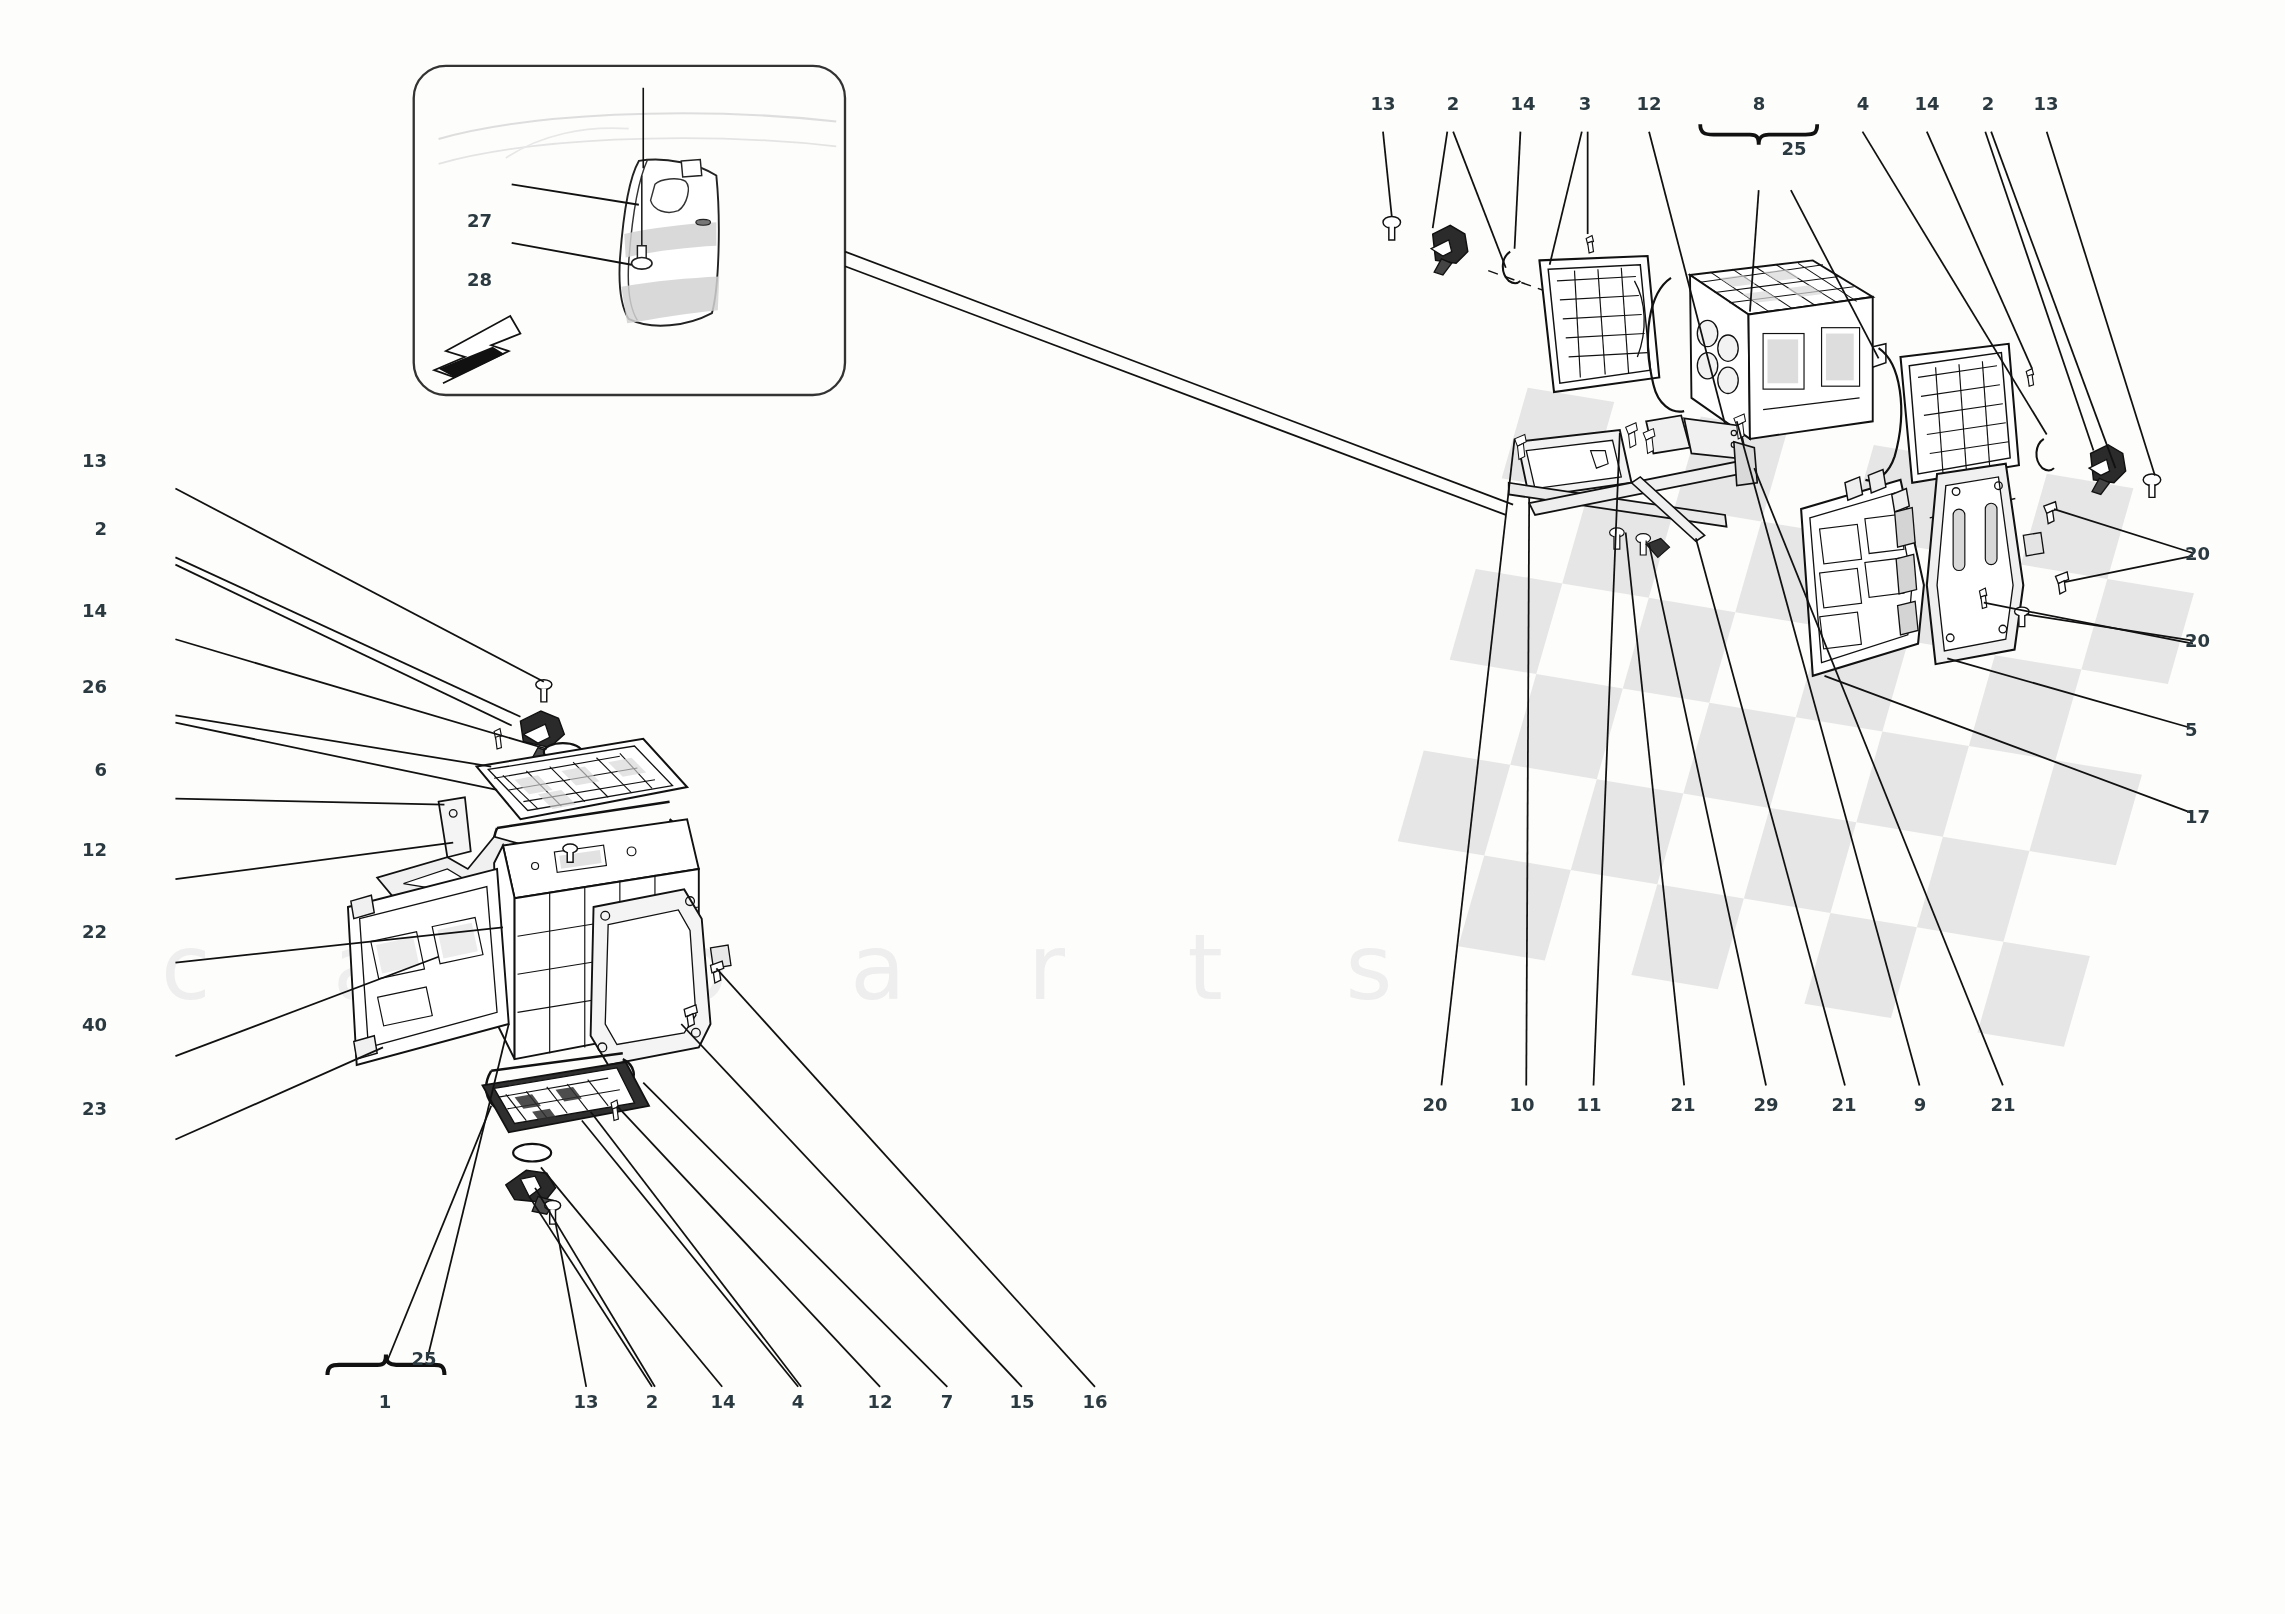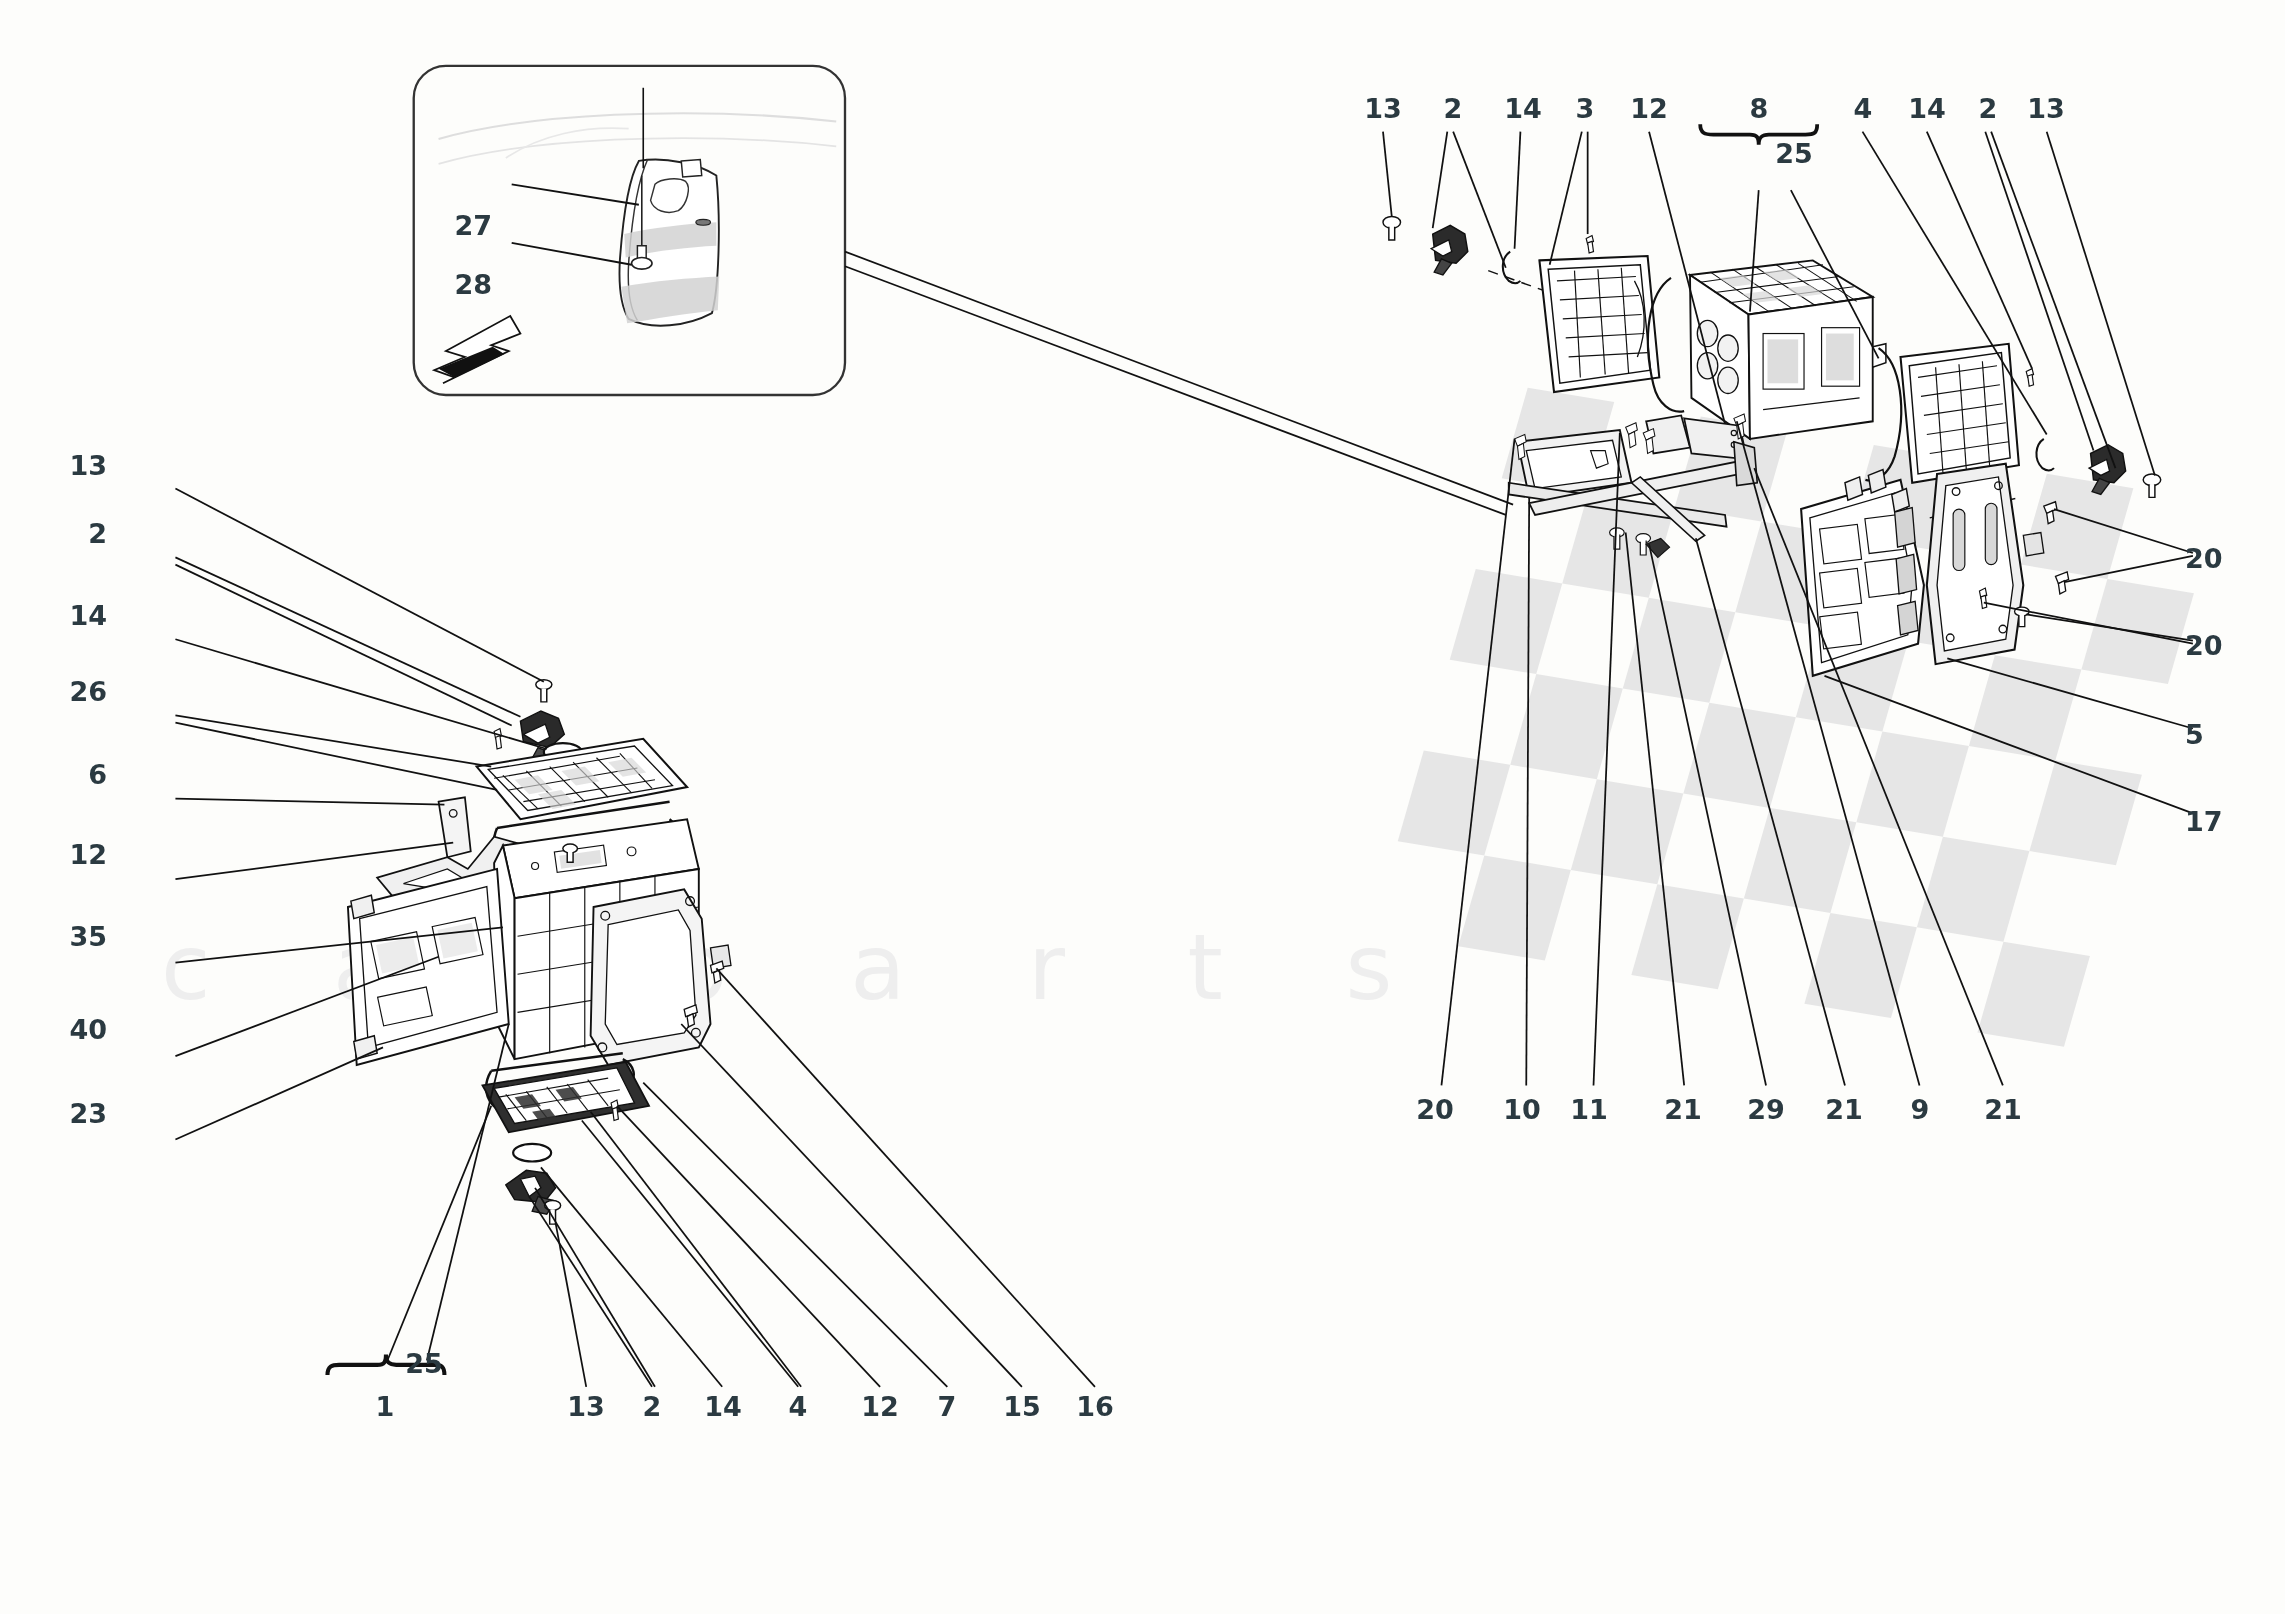--- a/index.html
+++ b/index.html
@@ -15,21 +15,21 @@
   }
   .wm-carparts{
     position:absolute;left:161px;top:923px;
     font-family:"DejaVu Sans", sans-serif;
     font-size:90px;font-weight:400;letter-spacing:47px;
     color:#eeeeee;user-select:none;white-space:nowrap;line-height:1;
   }
   .lbl{
     position:absolute;
     font-family:"DejaVu Sans", sans-serif;
-    font-size:27px;font-weight:700;color:#2b3a41;
+    font-size:18px;font-weight:700;color:#2b3a41;
     line-height:1;white-space:nowrap;user-select:none;
   }
   .lbl.ctr{transform:translateX(-50%);}
   .lbl.rgt{transform:translateX(-100%);margin-top:40px;}
 </style>
 </head>
 <body>
 
 <div id="stage">
 
@@ -608,21 +608,21 @@
     <div class="lbl ctr" style="left:1794px;top:140px">25</div>
   </div>
 
   <div>
     <div class="lbl rgt" style="left:107px;top:412px">13</div>
     <div class="lbl rgt" style="left:107px;top:480px">2</div>
     <div class="lbl rgt" style="left:107px;top:562px">14</div>
     <div class="lbl rgt" style="left:107px;top:638px">26</div>
     <div class="lbl rgt" style="left:107px;top:721px">6</div>
     <div class="lbl rgt" style="left:107px;top:801px">12</div>
-    <div class="lbl rgt" style="left:107px;top:883px">35</div>
+    <div class="lbl rgt" style="left:107px;top:883px">22</div>
     <div class="lbl rgt" style="left:107px;top:976px">40</div>
     <div class="lbl rgt" style="left:107px;top:1060px">23</div>
   </div>
 
   <div>
     <div class="lbl" style="left:2185px;top:545px">20</div>
     <div class="lbl" style="left:2185px;top:632px">20</div>
     <div class="lbl" style="left:2185px;top:721px">5</div>
     <div class="lbl" style="left:2185px;top:808px">17</div>
   </div>

